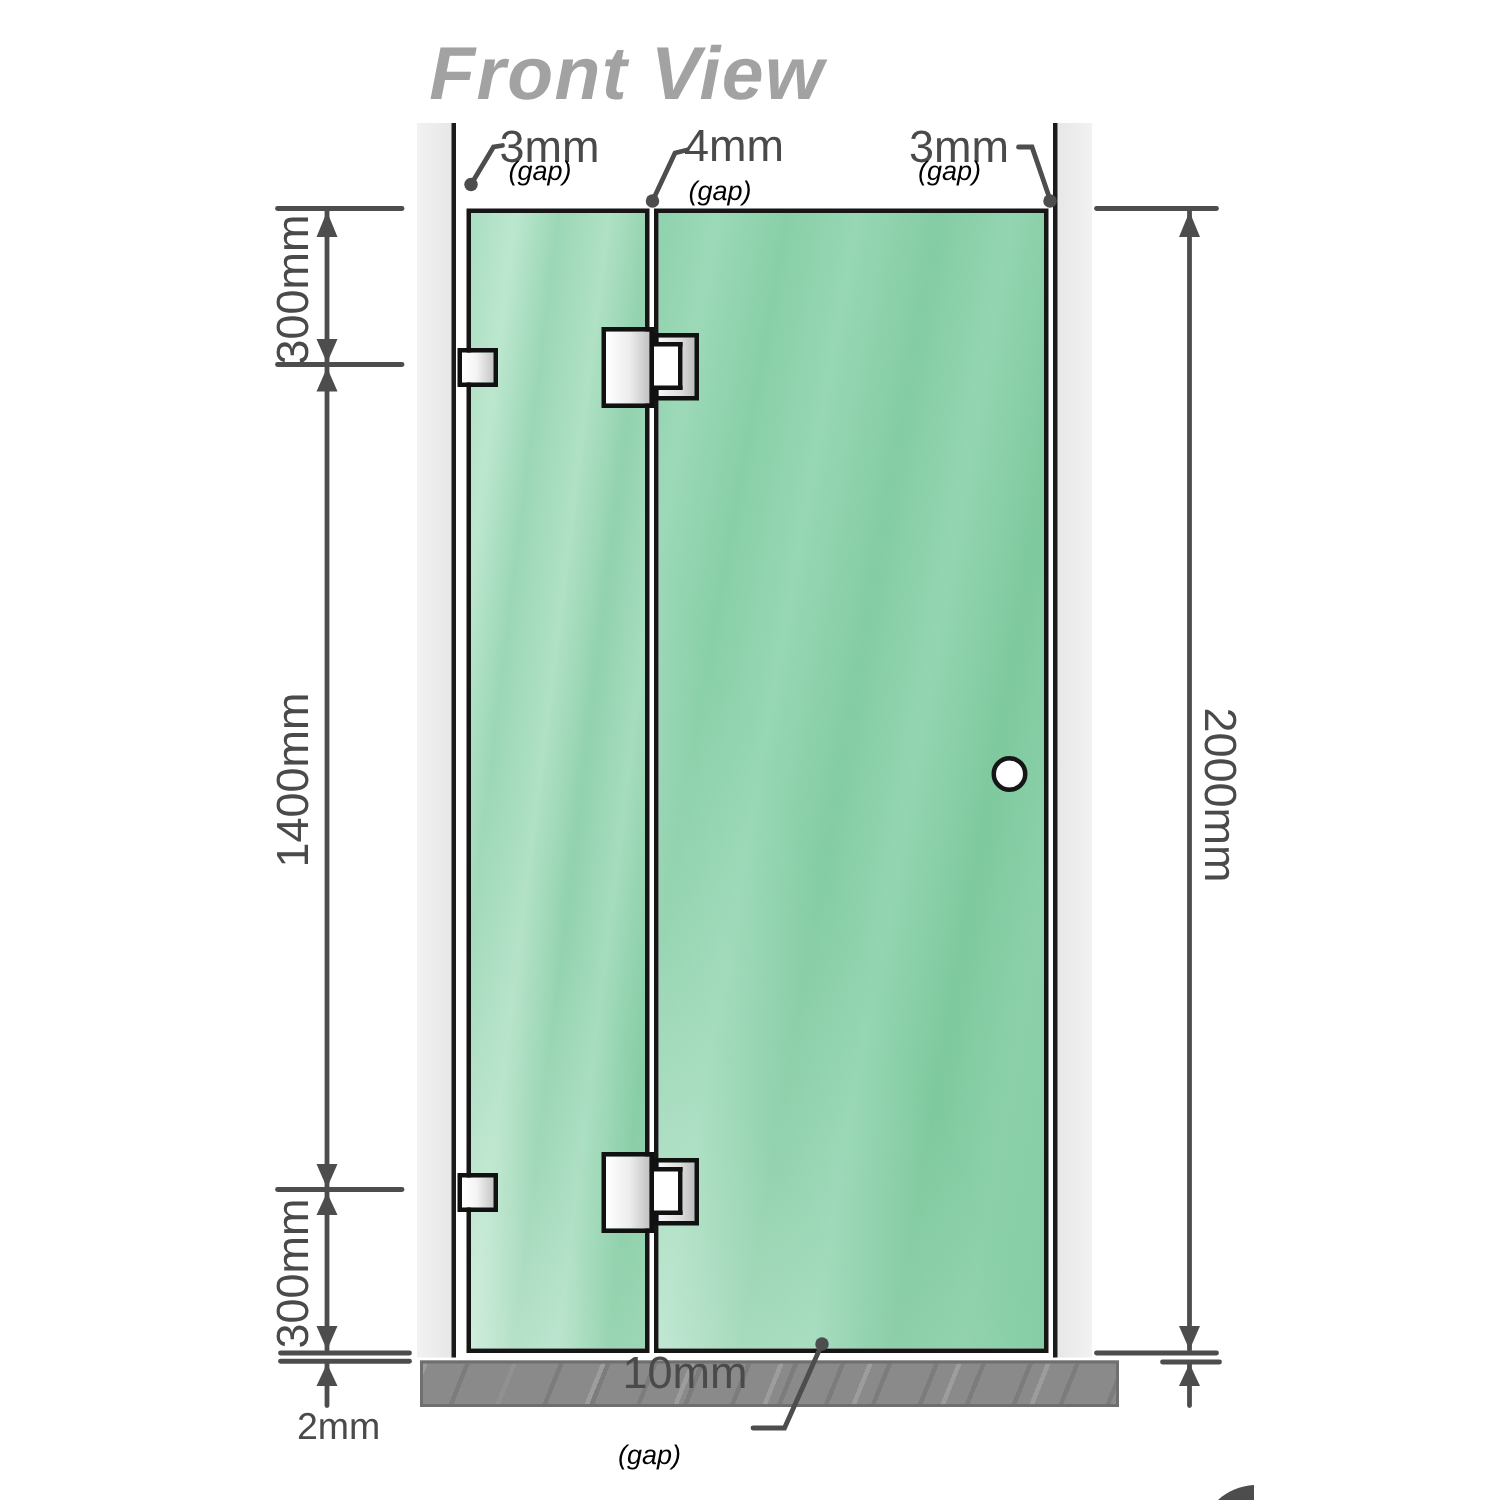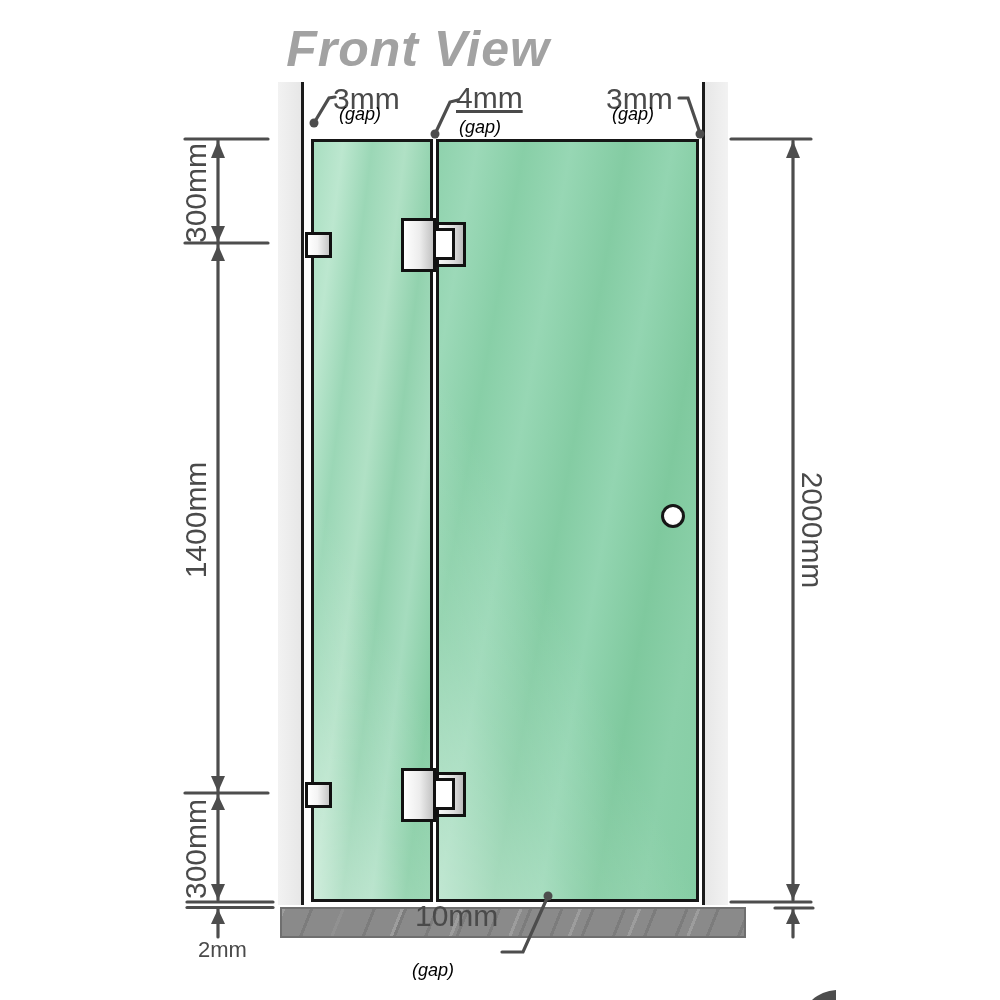--- a/index.html
+++ b/index.html
@@ -72,25 +72,25 @@
   
   .dim-text{font-size:30px;color:#4a4a4a;white-space:nowrap;}
   .rot-ccw{transform:rotate(-90deg);text-align:center;}
   .rot-cw{transform:rotate(90deg);text-align:center;}
   .gap-suffix{font-size:18px;color:#000000;white-space:nowrap;font-style:italic;}
 
   .lbl-300-top{left:136px;top:176px;width:120px;}
   .lbl-1400{left:126px;top:503px;width:140px;}
   .lbl-300-bot{left:136px;top:832px;width:120px;}
   .lbl-2000{left:742px;top:513px;width:140px;}
-  .lbl-2mm{left:198px;top:937px;font-size:22px;}
+  .lbl-2mm{left:198px;top:937px;font-size:25px;}
 
   .lbl-3mm-left{left:333px;top:82px;}
   .lbl-3mm-left-sfx{left:339px;top:104px;}
-  .lbl-4mm{left:456px;top:81px;text-decoration:underline;}
+  .lbl-4mm{left:456px;top:81px;}
   .lbl-4mm-sfx{left:459px;top:117px;}
   .lbl-3mm-right{left:606px;top:82px;}
   .lbl-3mm-right-sfx{left:612px;top:104px;}
   .lbl-10mm{left:415px;top:899px;}
   .lbl-10mm-sfx{left:412px;top:960px;}
 </style>
 </head>
 <body>
 
 <div id="canvas">

